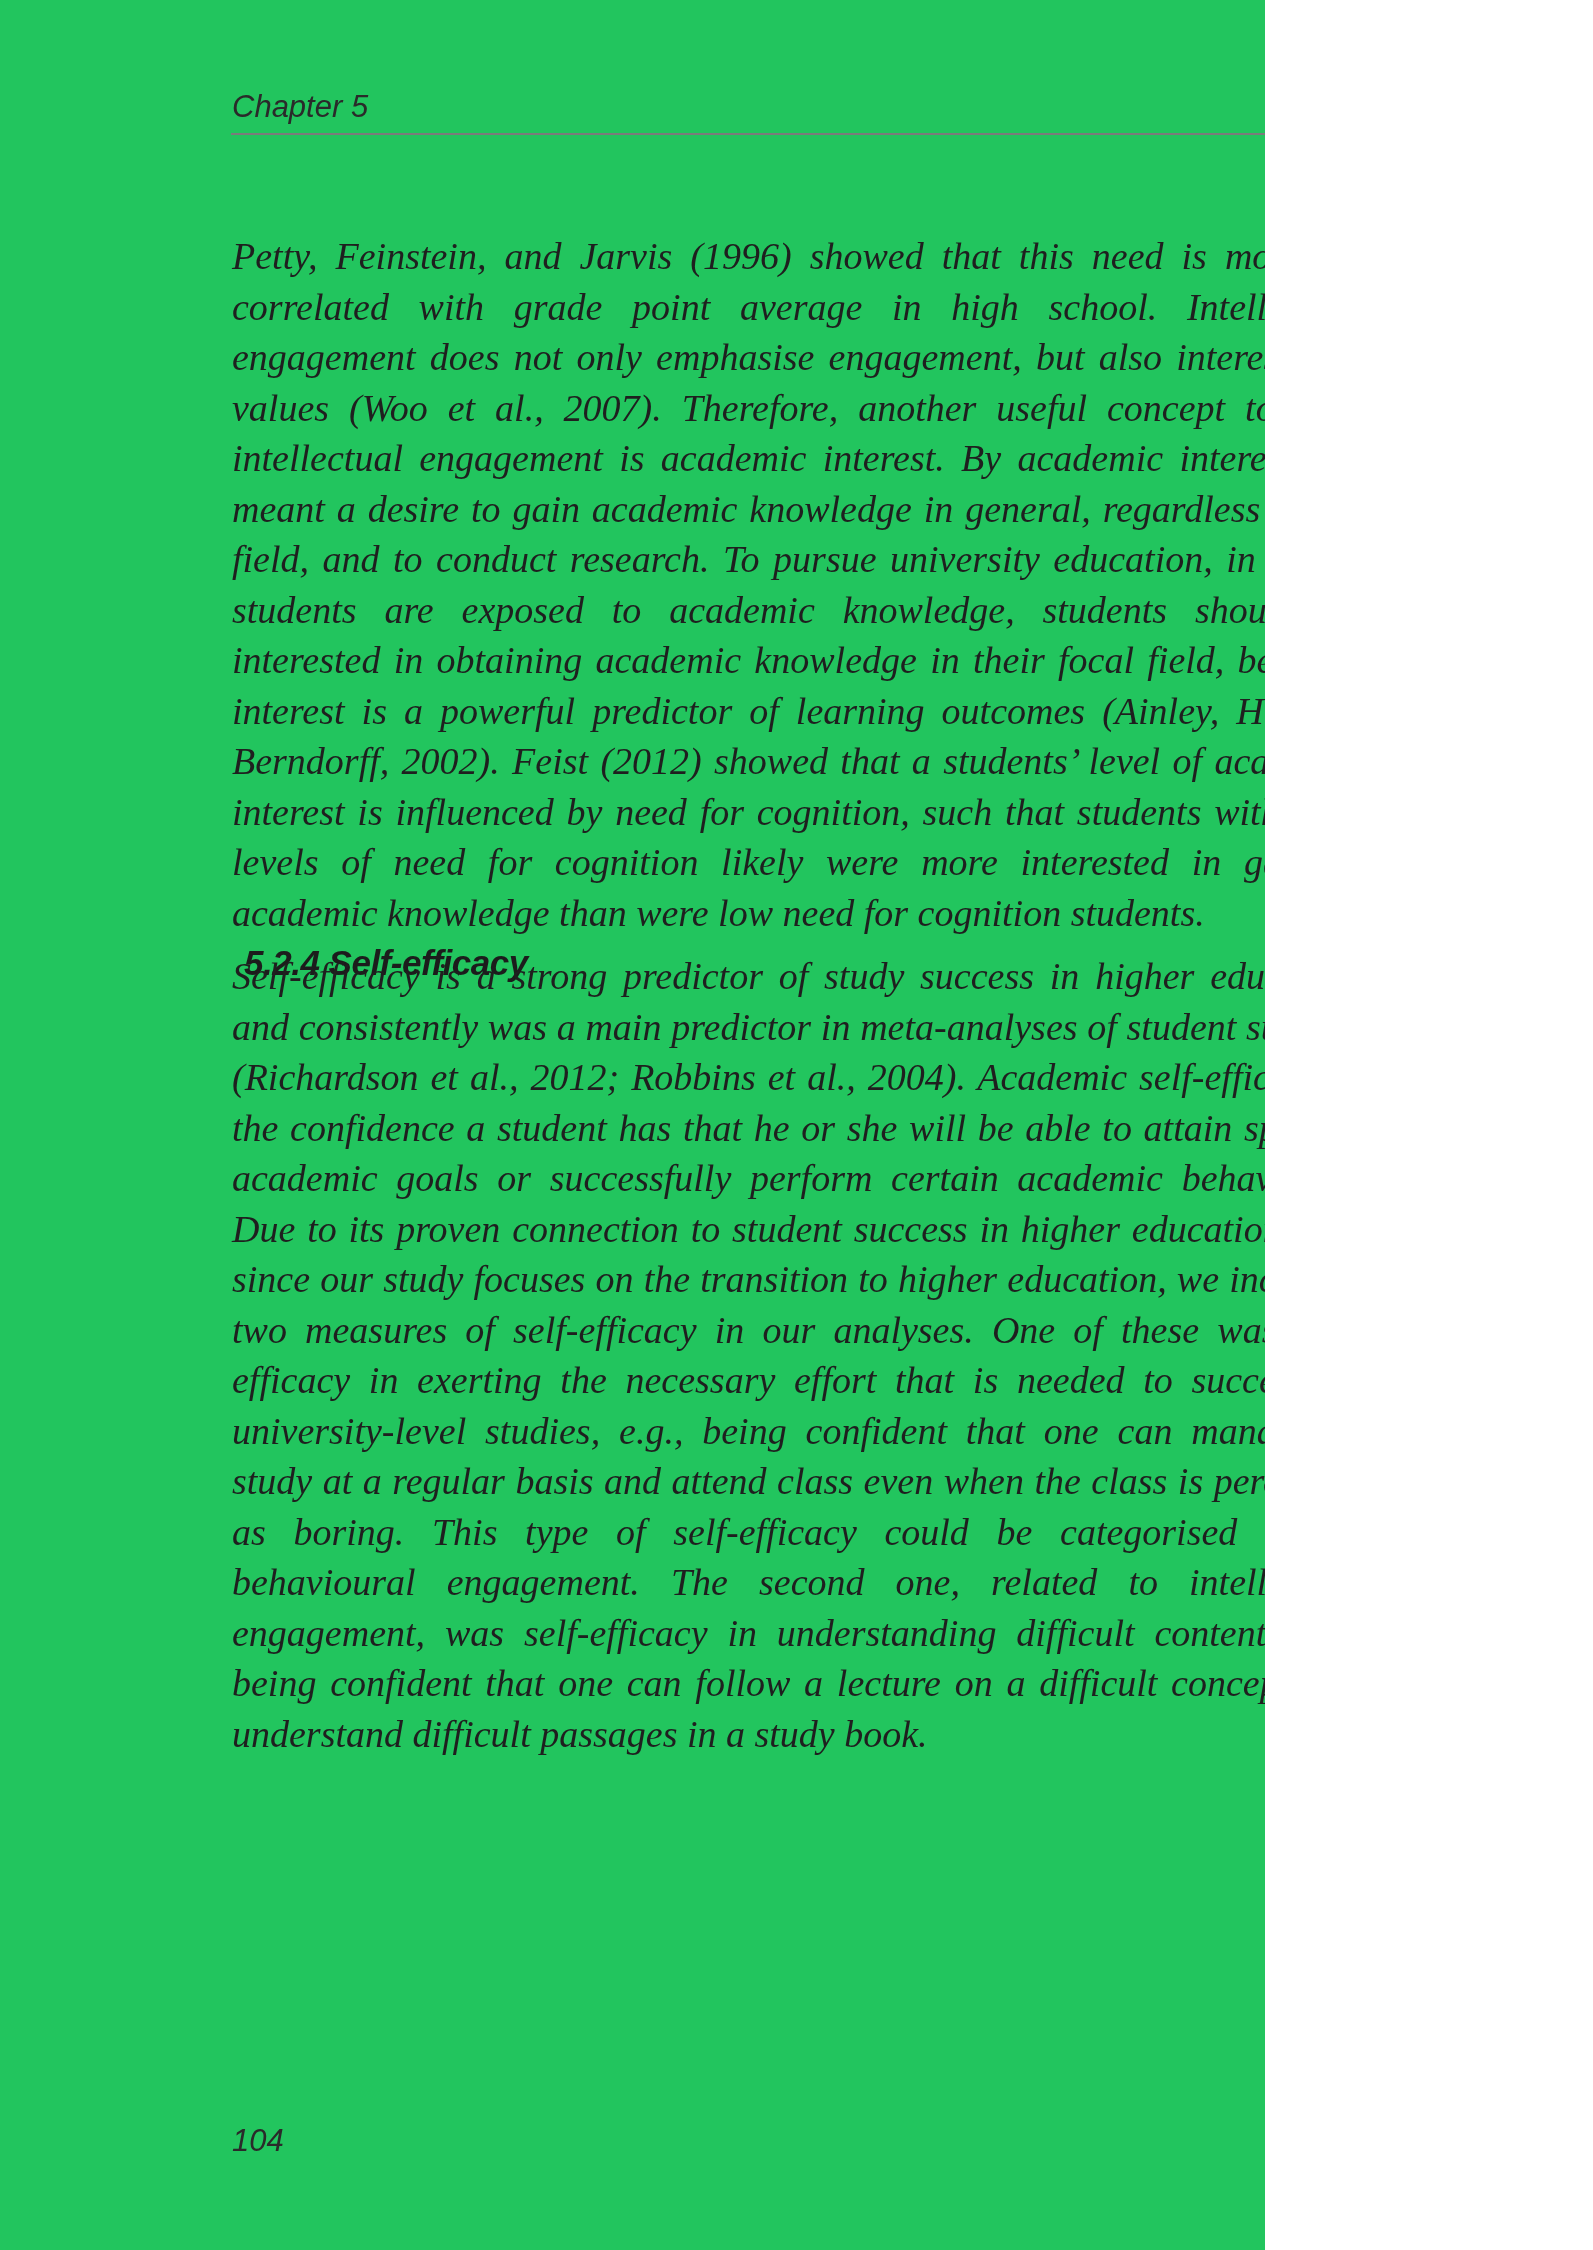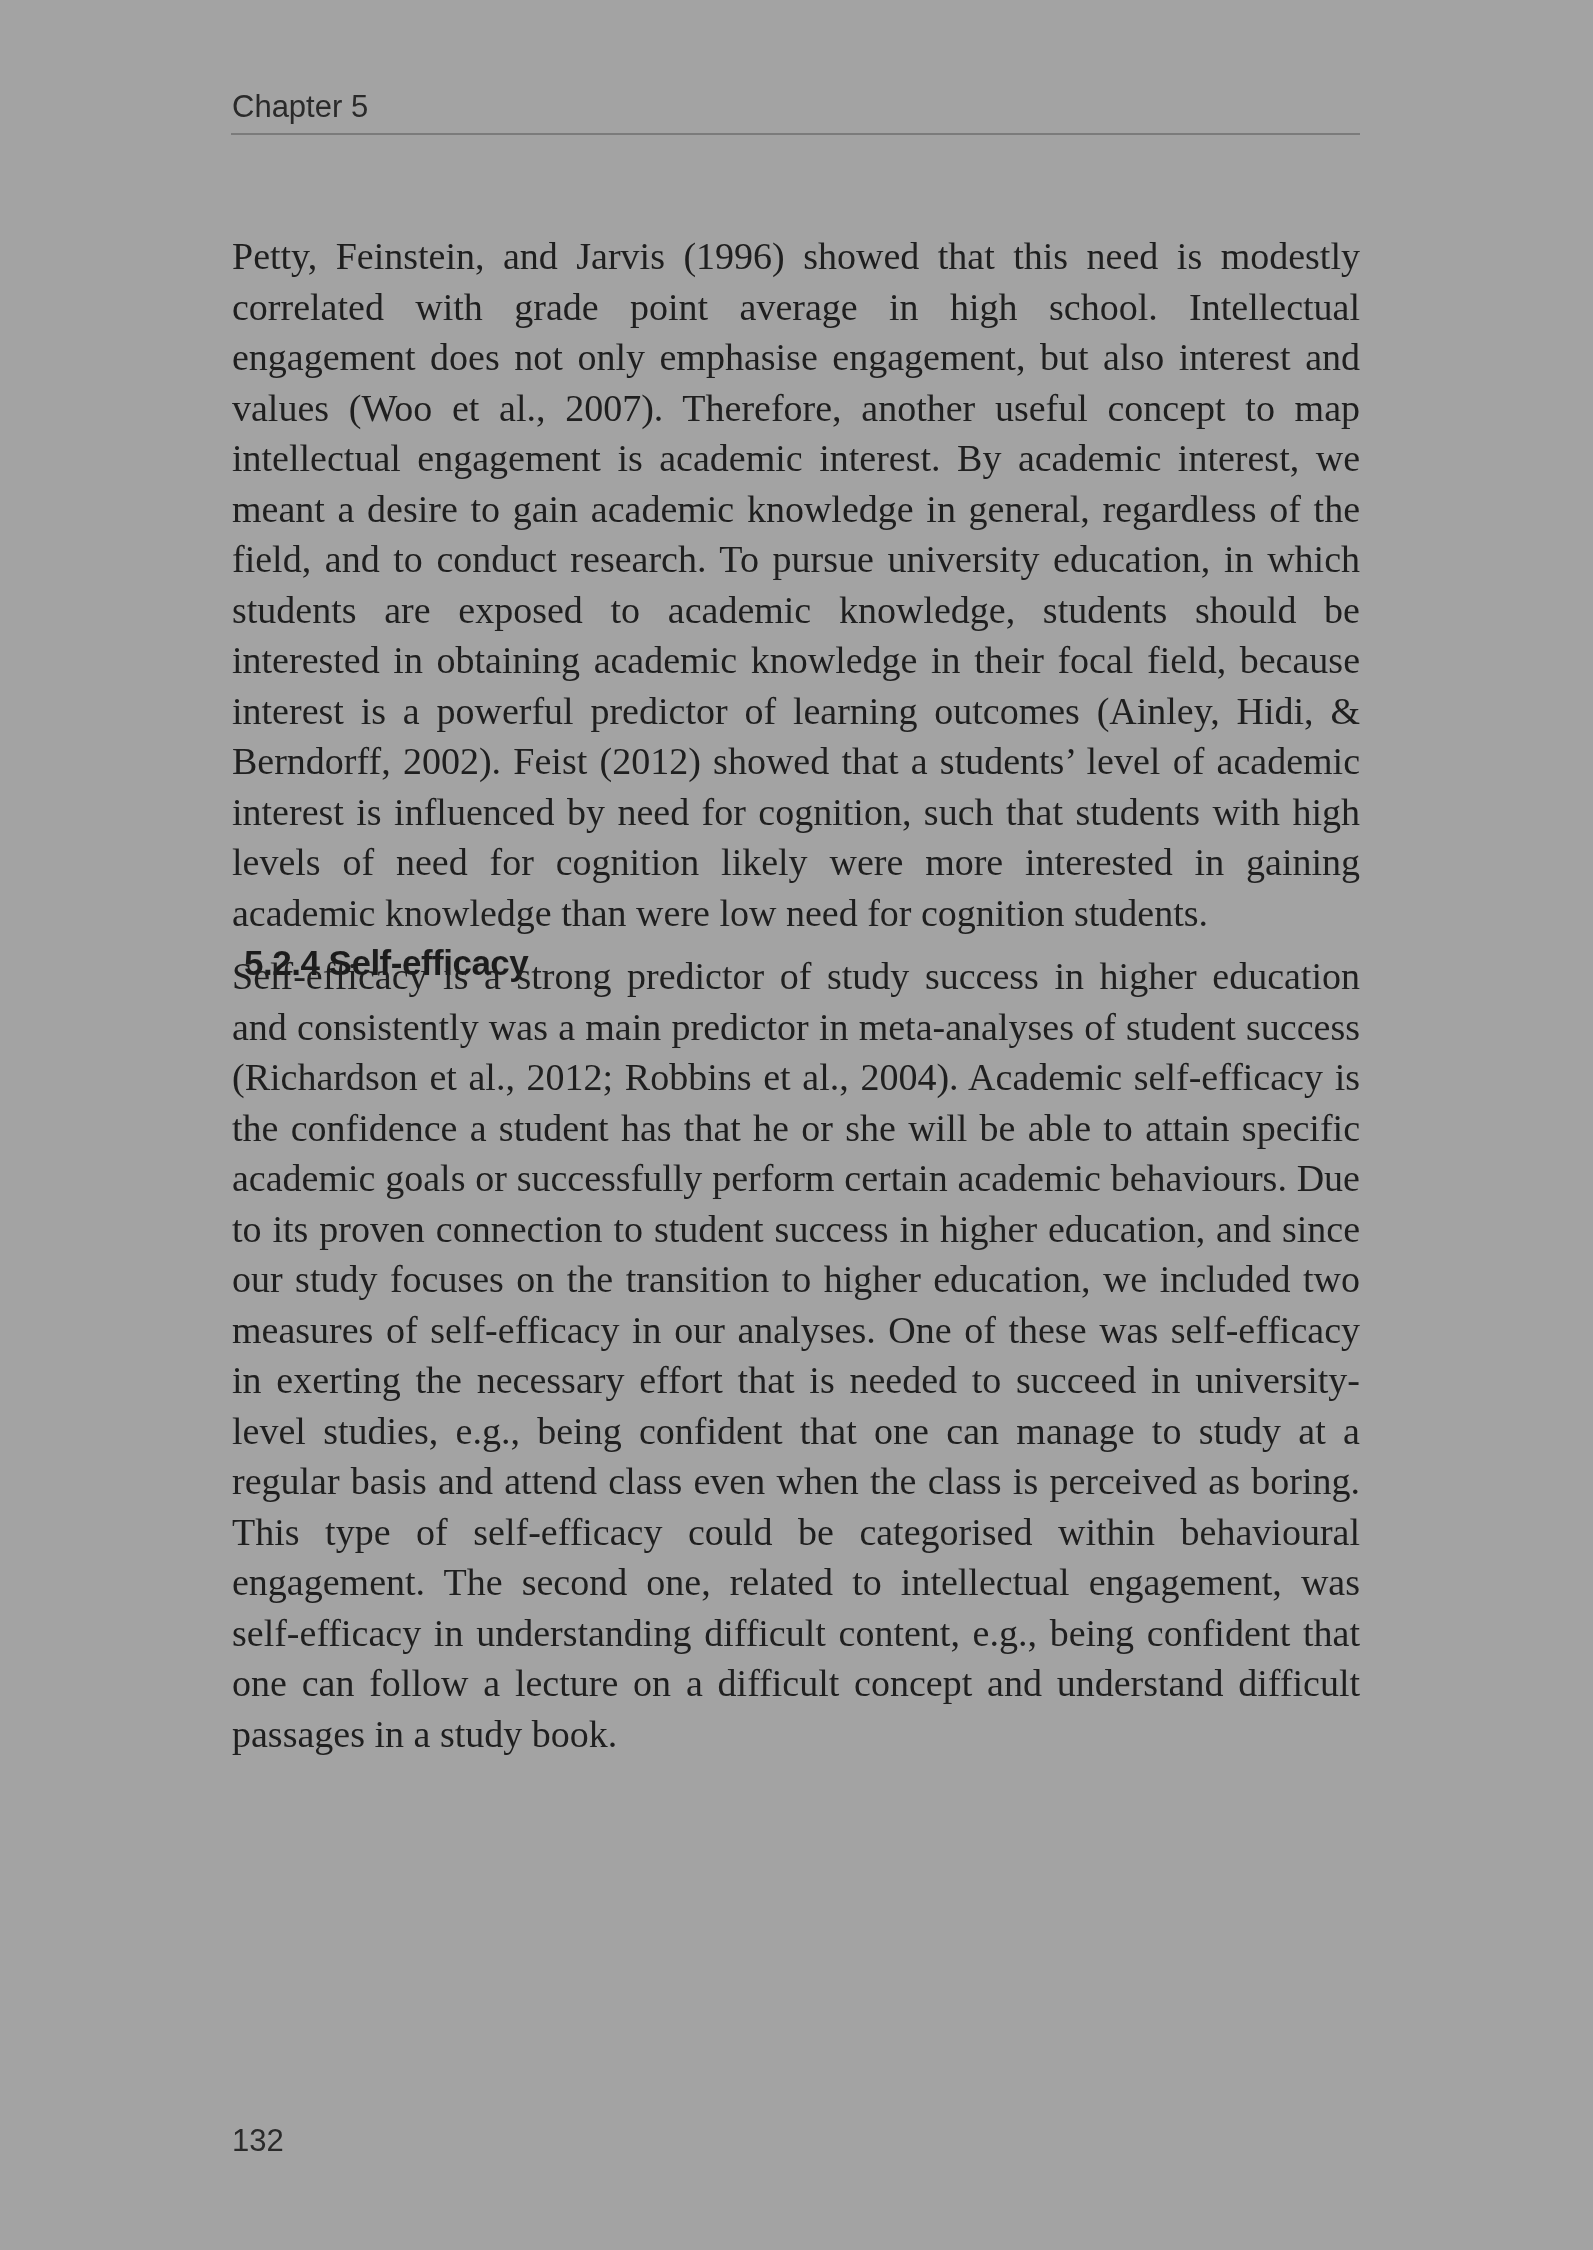--- a/index.html
+++ b/index.html
@@ -2,25 +2,26 @@
 <html><head>
 <meta charset="utf-8">
 <style>
   html, body {
     margin: 0;
     padding: 0;
     background: #ffffff;
   }
   .page {
     position: relative;
-    width: 1593px;
+    width: 1265px;
     height: 2250px;
-    background: #a3a3a3;
+    background: #22c55e;
     overflow: hidden;
     font-family: "Liberation Serif", serif;
+    font-style: italic;
   }
   .running-header {
     position: absolute;
     top: 90px;
     left: 232px;
     width: 1128px;
     font-family: "Liberation Sans", sans-serif;
     font-size: 31px;
     line-height: 1.1;
     color: #2a2a2a;
@@ -80,15 +81,15 @@
   <div class="running-header">Chapter 5</div>
 
   <div class="header-rule"></div>
 
   <p class="body-paragraph paragraph-1">Petty, Feinstein, and Jarvis (1996) showed that this need is modestly correlated with grade point average in high school. Intellectual engagement does not only emphasise engagement, but also interest and values (Woo et al., 2007). Therefore, another useful concept to map intellectual engagement is academic interest. By academic interest, we meant a desire to gain academic knowledge in general, regardless of the field, and to conduct research. To pursue university education, in which students are exposed to academic knowledge, students should be interested in obtaining academic knowledge in their focal field, because interest is a powerful predictor of learning outcomes (Ainley, Hidi, &amp; Berndorff, 2002). Feist (2012) showed that a students’ level of academic interest is influenced by need for cognition, such that students with high levels of need for cognition likely were more interested in gaining academic knowledge than were low need for cognition students.</p>
 
   <h2 class="section-heading">5.2.4 Self-efficacy</h2>
 
   <p class="body-paragraph paragraph-2">Self-efficacy is a strong predictor of study success in higher education and consistently was a main predictor in meta-analyses of student success (Richardson et al., 2012; Robbins et al., 2004). Academic self-efficacy is the confidence a student has that he or she will be able to attain specific academic goals or successfully perform certain academic behaviours. Due to its proven connection to student success in higher education, and since our study focuses on the transition to higher education, we included two measures of self-efficacy in our analyses. One of these was self-efficacy in exerting the necessary effort that is needed to succeed in university-level studies, e.g., being confident that one can manage to study at a regular basis and attend class even when the class is perceived as boring. This type of self-efficacy could be categorised within behavioural engagement. The second one, related to intellectual engagement, was self-efficacy in understanding difficult content, e.g., being confident that one can follow a lecture on a difficult concept and understand difficult passages in a study book.</p>
 
-  <div class="page-number">132</div>
+  <div class="page-number">104</div>
 
 </div>
 
 </body></html>

